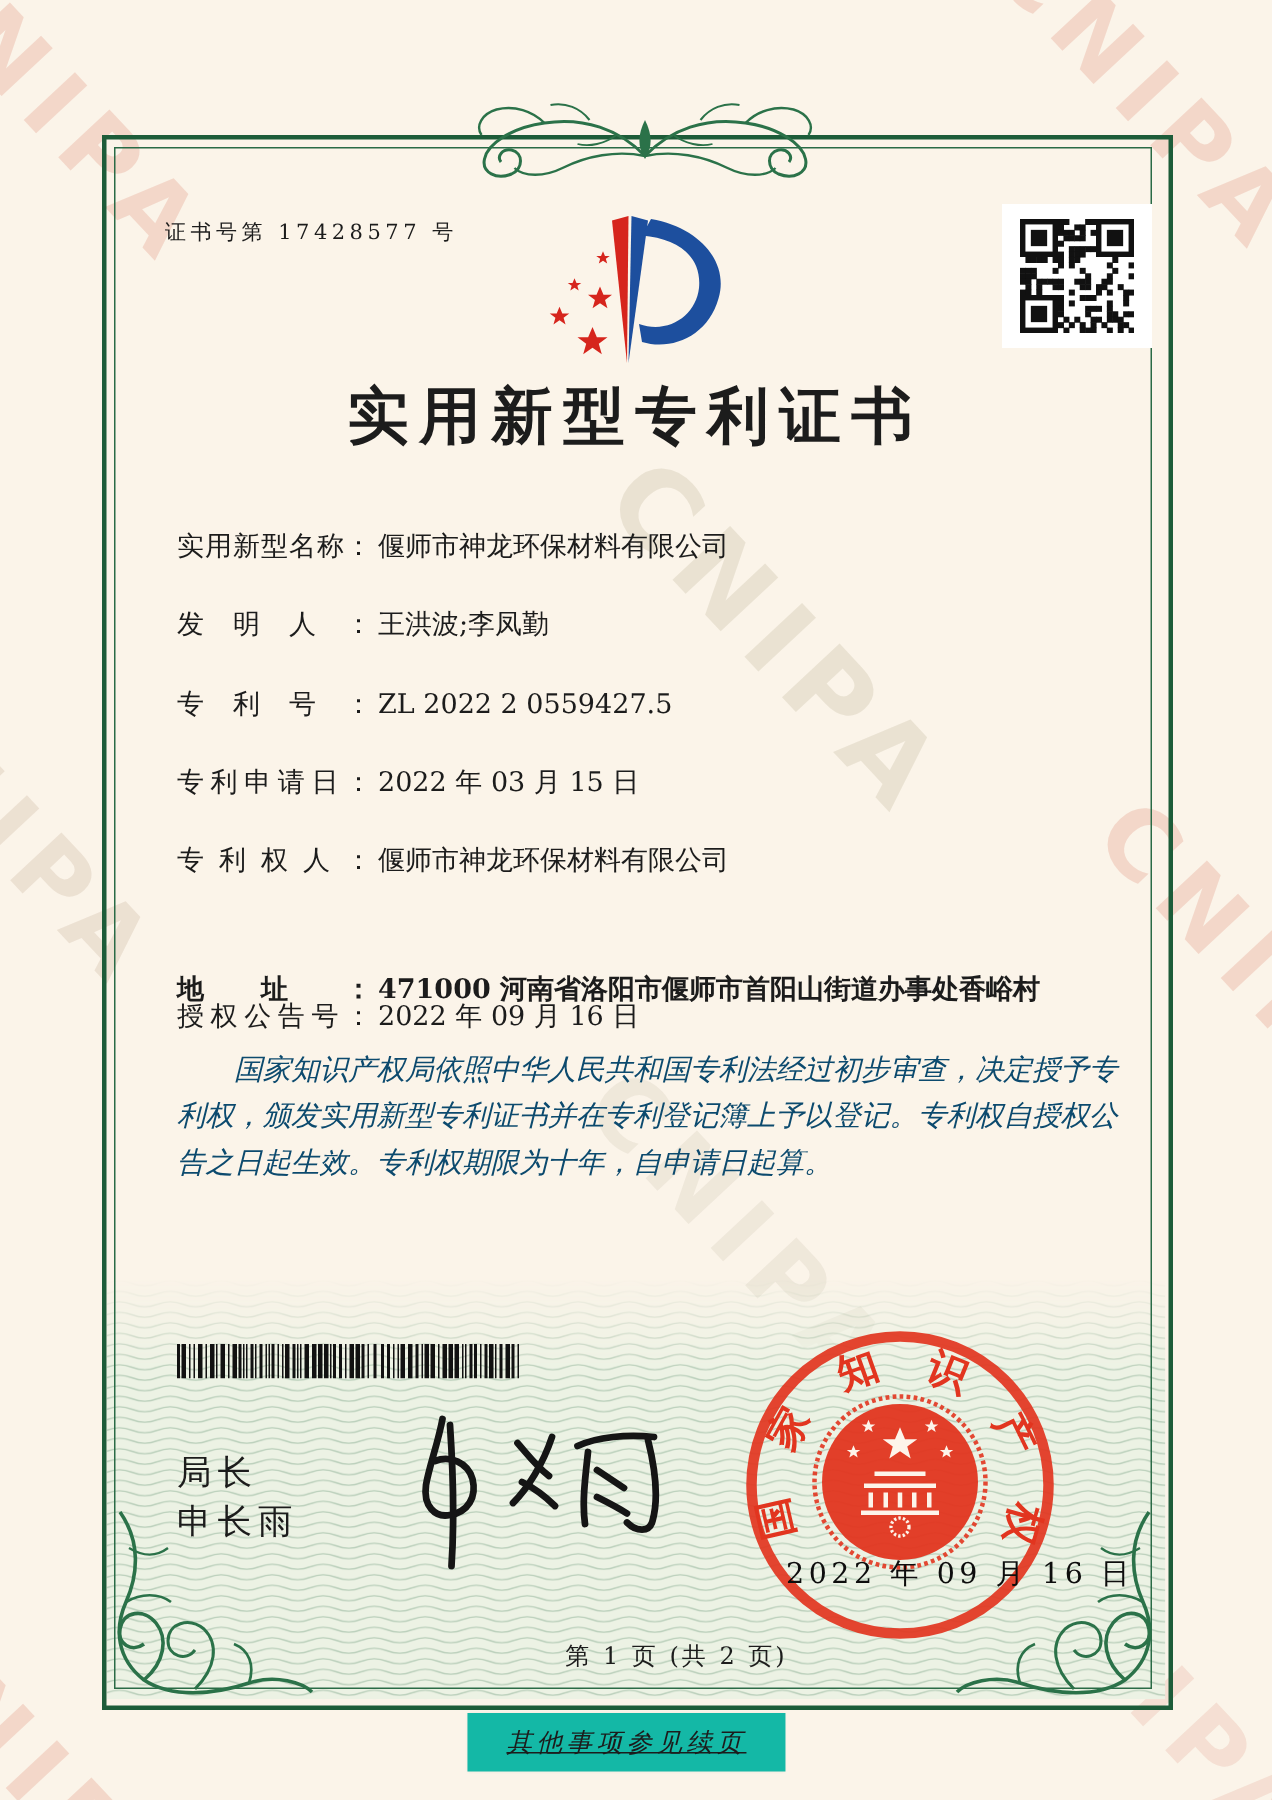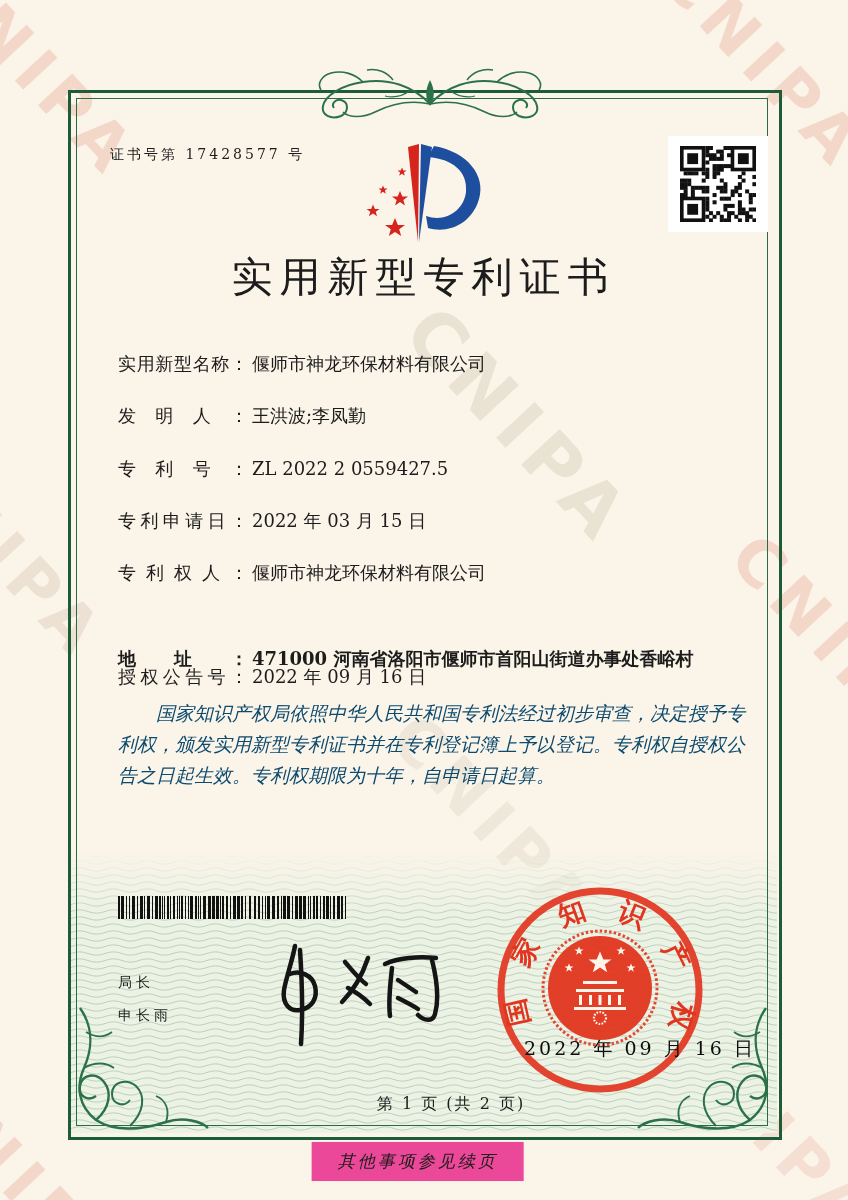--- a/index.html
+++ b/index.html
@@ -24,31 +24,31 @@
   .wm4{left:450px;top:290px;font-size:72px;}
   .wm5{left:770px;top:520px;font-size:64px;}
   .wm6{left:-40px;top:1060px;font-size:64px;}
   .wm7{left:710px;top:1010px;font-size:64px;color:rgba(224,150,130,0.22);}
   .wm8{left:430px;top:700px;font-size:64px;color:rgba(205,196,175,0.25);}
   
   .frame-outer{left:68px;top:90px;width:708px;height:1044px;border:3px solid #1d5c39;z-index:1;}
   .frame-inner{left:76px;top:98px;width:690px;height:1026px;border:1px solid #2a6b46;z-index:1;}
   
   .cert-no{left:110px;top:146px;font-size:14px;letter-spacing:3px;z-index:3;}
-  .title{left:68px;top:250px;width:711px;text-align:center;font-size:41px;font-weight:400;letter-spacing:7px;z-index:3;}
+  .title{left:68px;top:250px;width:711px;text-align:center;font-size:41px;font-weight:700;letter-spacing:7px;z-index:3;}
   .field-row{position:absolute;left:118px;font-size:18px;z-index:3;white-space:nowrap;}
   .lbl{display:inline-block;width:130px;text-align-last:justify;text-align:justify;}
   .val{margin-left:4px;}
   .pair2{position:absolute;left:332px;top:0;white-space:nowrap;}
   .notice{left:118px;top:698px;width:632px;font-size:19px;line-height:31px;font-style:italic;color:#0c4a6e;z-index:3;}
   .notice p{margin:0;text-indent:2em;}
-  .signer{left:118px;top:966px;font-size:14px;z-index:3;line-height:33px;letter-spacing:4px;}
+  .signer{left:118px;top:966px;font-size:23px;z-index:3;line-height:33px;letter-spacing:4px;}
   .seal-date{left:524px;top:1036px;font-size:19px;letter-spacing:3px;color:#0d0d0d;z-index:5;}
   .page-info{left:68px;top:1094px;width:766px;text-align:center;font-size:16px;letter-spacing:2px;z-index:3;}
-  .cont-box{left:50%;top:1142px;transform:translateX(-53%);background:#ec4899;padding:8px 26px;font-size:17px;font-style:italic;letter-spacing:3px;z-index:3;box-shadow:0 0 2px rgba(0,0,0,0.05);}
+  .cont-box{left:50%;top:1142px;transform:translateX(-53%);background:#14b8a6;padding:8px 26px;font-size:17px;font-style:italic;letter-spacing:3px;z-index:3;box-shadow:0 0 2px rgba(0,0,0,0.05);text-decoration:underline;}
   .qr-box{left:668px;top:136px;width:100px;height:96px;background:#ffffff;z-index:3;display:flex;align-items:center;justify-content:center;}
   svg{display:block;}
 </style>
 </head>
 <body>
 
 <div class="page">
 
   <div class="wm wm1 wm-pink">CNIPA</div>
   <div class="wm wm2 wm-pink">CNIPA</div>

